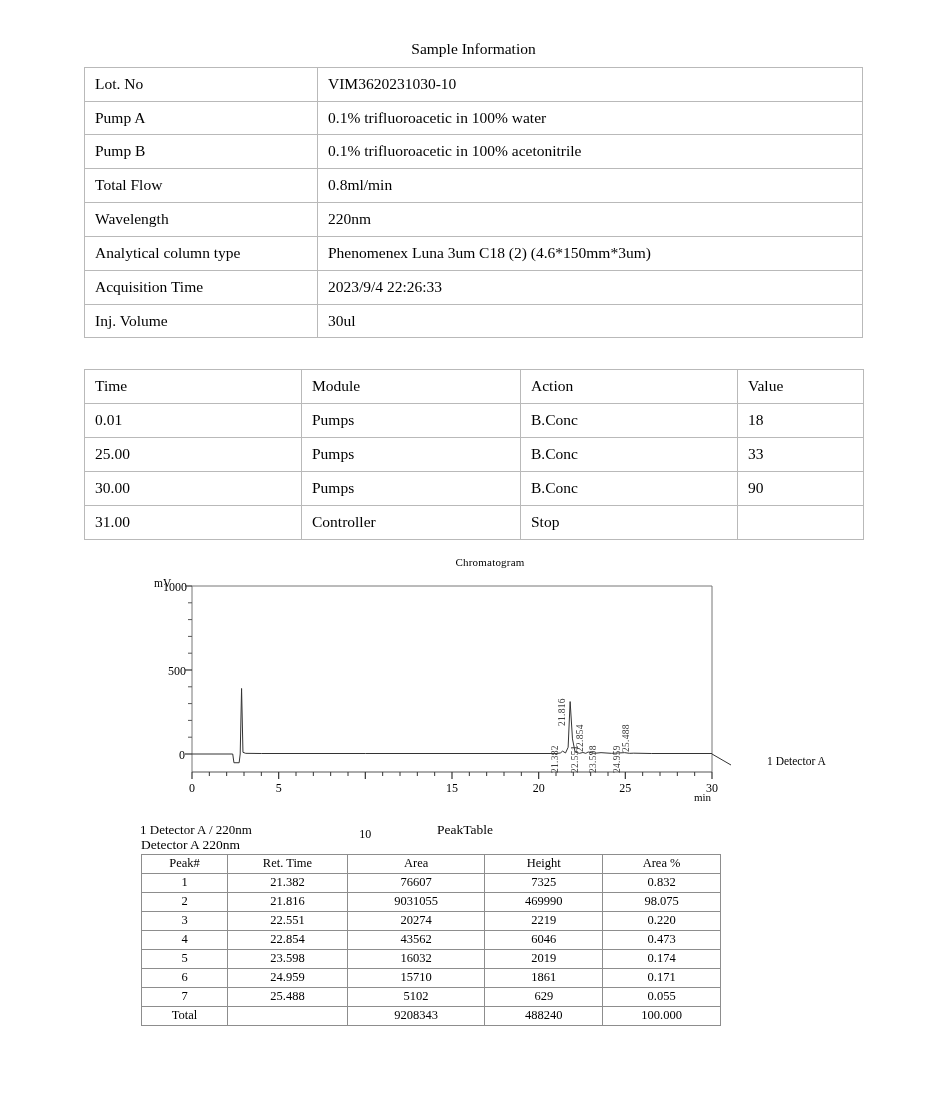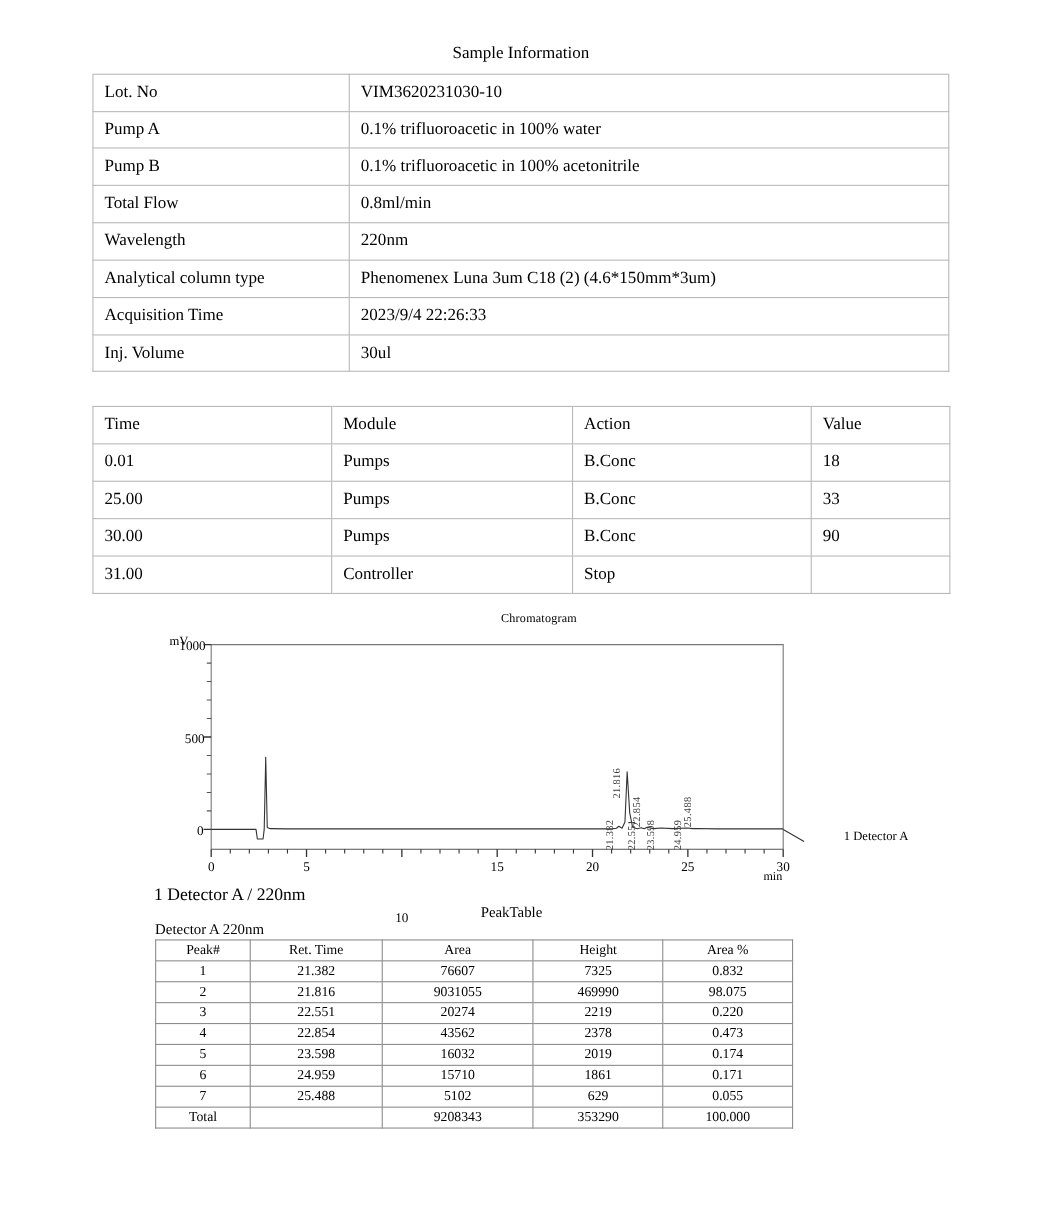--- a/index.html
+++ b/index.html
@@ -54,21 +54,21 @@
     position:absolute;left:430px;top:0px;width:120px;
     text-align:center;font-size:11px;letter-spacing:.2px;
   }
   .mv-label{position:absolute;left:154px;top:21px;font-size:11.5px;}
   .ylab-1000{position:absolute;left:163px;top:24px;font-size:12px;}
   .ylab-500 {position:absolute;left:168px;top:108px;font-size:12px;}
   .ylab-0   {position:absolute;left:179px;top:192px;font-size:12px;}
   .xlab{position:absolute;font-size:12px;text-align:center;width:30px;}
   .min-label{position:absolute;left:694px;top:235px;font-size:11px;}
   .detA-right{position:absolute;left:731px;top:199px;font-size:11.5px;white-space:nowrap;margin-left:36px;}
-  .det-footer{position:absolute;left:140px;top:249px;font-size:16px;white-space:nowrap;}
+  .det-footer{position:absolute;left:140px;top:266px;font-size:13px;white-space:nowrap;}
   .peak-lbl{
     position:absolute;
     font-size:9.5px;
     color:#3d3d3d;
     transform-origin:left bottom;
     transform:rotate(-90deg);
     white-space:nowrap;
     letter-spacing:.3px;
   }
 
@@ -286,21 +286,21 @@
         <td class="c-peak">3</td>
         <td class="c-rt">22.551</td>
         <td class="c-area">20274</td>
         <td class="c-ht">2219</td>
         <td class="c-pct">0.220</td>
       </tr>
       <tr>
         <td class="c-peak">4</td>
         <td class="c-rt">22.854</td>
         <td class="c-area">43562</td>
-        <td class="c-ht">2378</td>
+        <td class="c-ht">6046</td>
         <td class="c-pct">0.473</td>
       </tr>
       <tr>
         <td class="c-peak">5</td>
         <td class="c-rt">23.598</td>
         <td class="c-area">16032</td>
         <td class="c-ht">2019</td>
         <td class="c-pct">0.174</td>
       </tr>
       <tr>
@@ -314,17 +314,17 @@
         <td class="c-peak">7</td>
         <td class="c-rt">25.488</td>
         <td class="c-area">5102</td>
         <td class="c-ht">629</td>
         <td class="c-pct">0.055</td>
       </tr>
       <tr>
         <td class="c-peak">Total</td>
         <td class="c-rt"></td>
         <td class="c-area">9208343</td>
-        <td class="c-ht">353290</td>
+        <td class="c-ht">488240</td>
         <td class="c-pct">100.000</td>
       </tr>
     </tbody>
 </table>
 
 </body></html>

